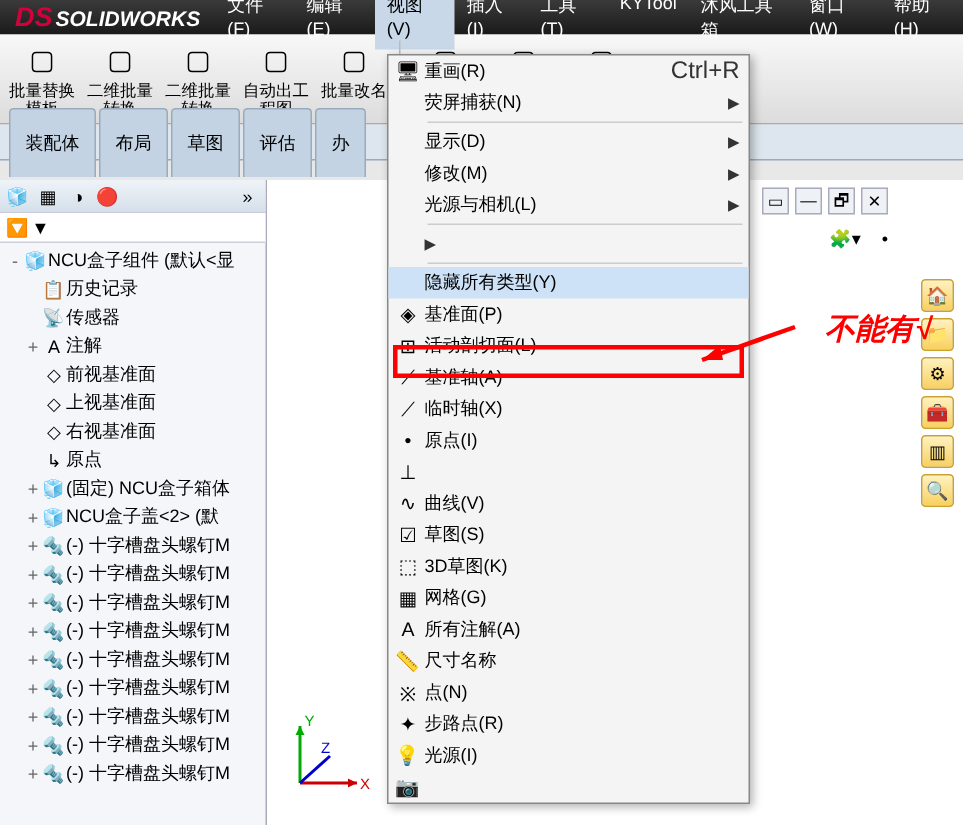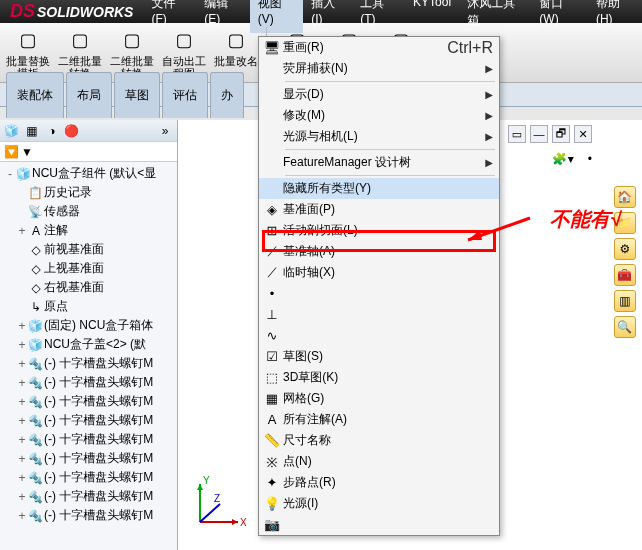--- a/index.html
+++ b/index.html
@@ -290,21 +290,20 @@
       <span class="arr">▶</span>
     </div>
     <div class="dd-item">
       <span class="dico"></span>
       <span class="lbl">光源与相机(L)</span>
       <span class="arr">▶</span>
     </div>
     <div class="dd-sep"></div>
     <div class="dd-item">
       <span class="dico"></span>
-      <span class="lbl">FeatureManager 设计树</span>
       <span class="arr">▶</span>
     </div>
     <div class="dd-sep"></div>
     <div class="dd-item hover">
       <span class="dico"></span>
       <span class="lbl">隐藏所有类型(Y)</span>
     </div>
     <div class="dd-item">
       <span class="dico">◈</span>
       <span class="lbl">基准面(P)</span>
@@ -316,26 +315,28 @@
     <div class="dd-item">
       <span class="dico">⟋</span>
       <span class="lbl">基准轴(A)</span>
     </div>
     <div class="dd-item">
       <span class="dico">⟋</span>
       <span class="lbl">临时轴(X)</span>
     </div>
     <div class="dd-item">
       <span class="dico">•</span>
+      <span class="lbl">原点(I)</span>
     </div>
     <div class="dd-item">
       <span class="dico">⊥</span>
     </div>
     <div class="dd-item">
       <span class="dico">∿</span>
+      <span class="lbl">曲线(V)</span>
     </div>
     <div class="dd-item">
       <span class="dico">☑</span>
       <span class="lbl">草图(S)</span>
     </div>
     <div class="dd-item">
       <span class="dico">⬚</span>
       <span class="lbl">3D草图(K)</span>
     </div>
     <div class="dd-item">

